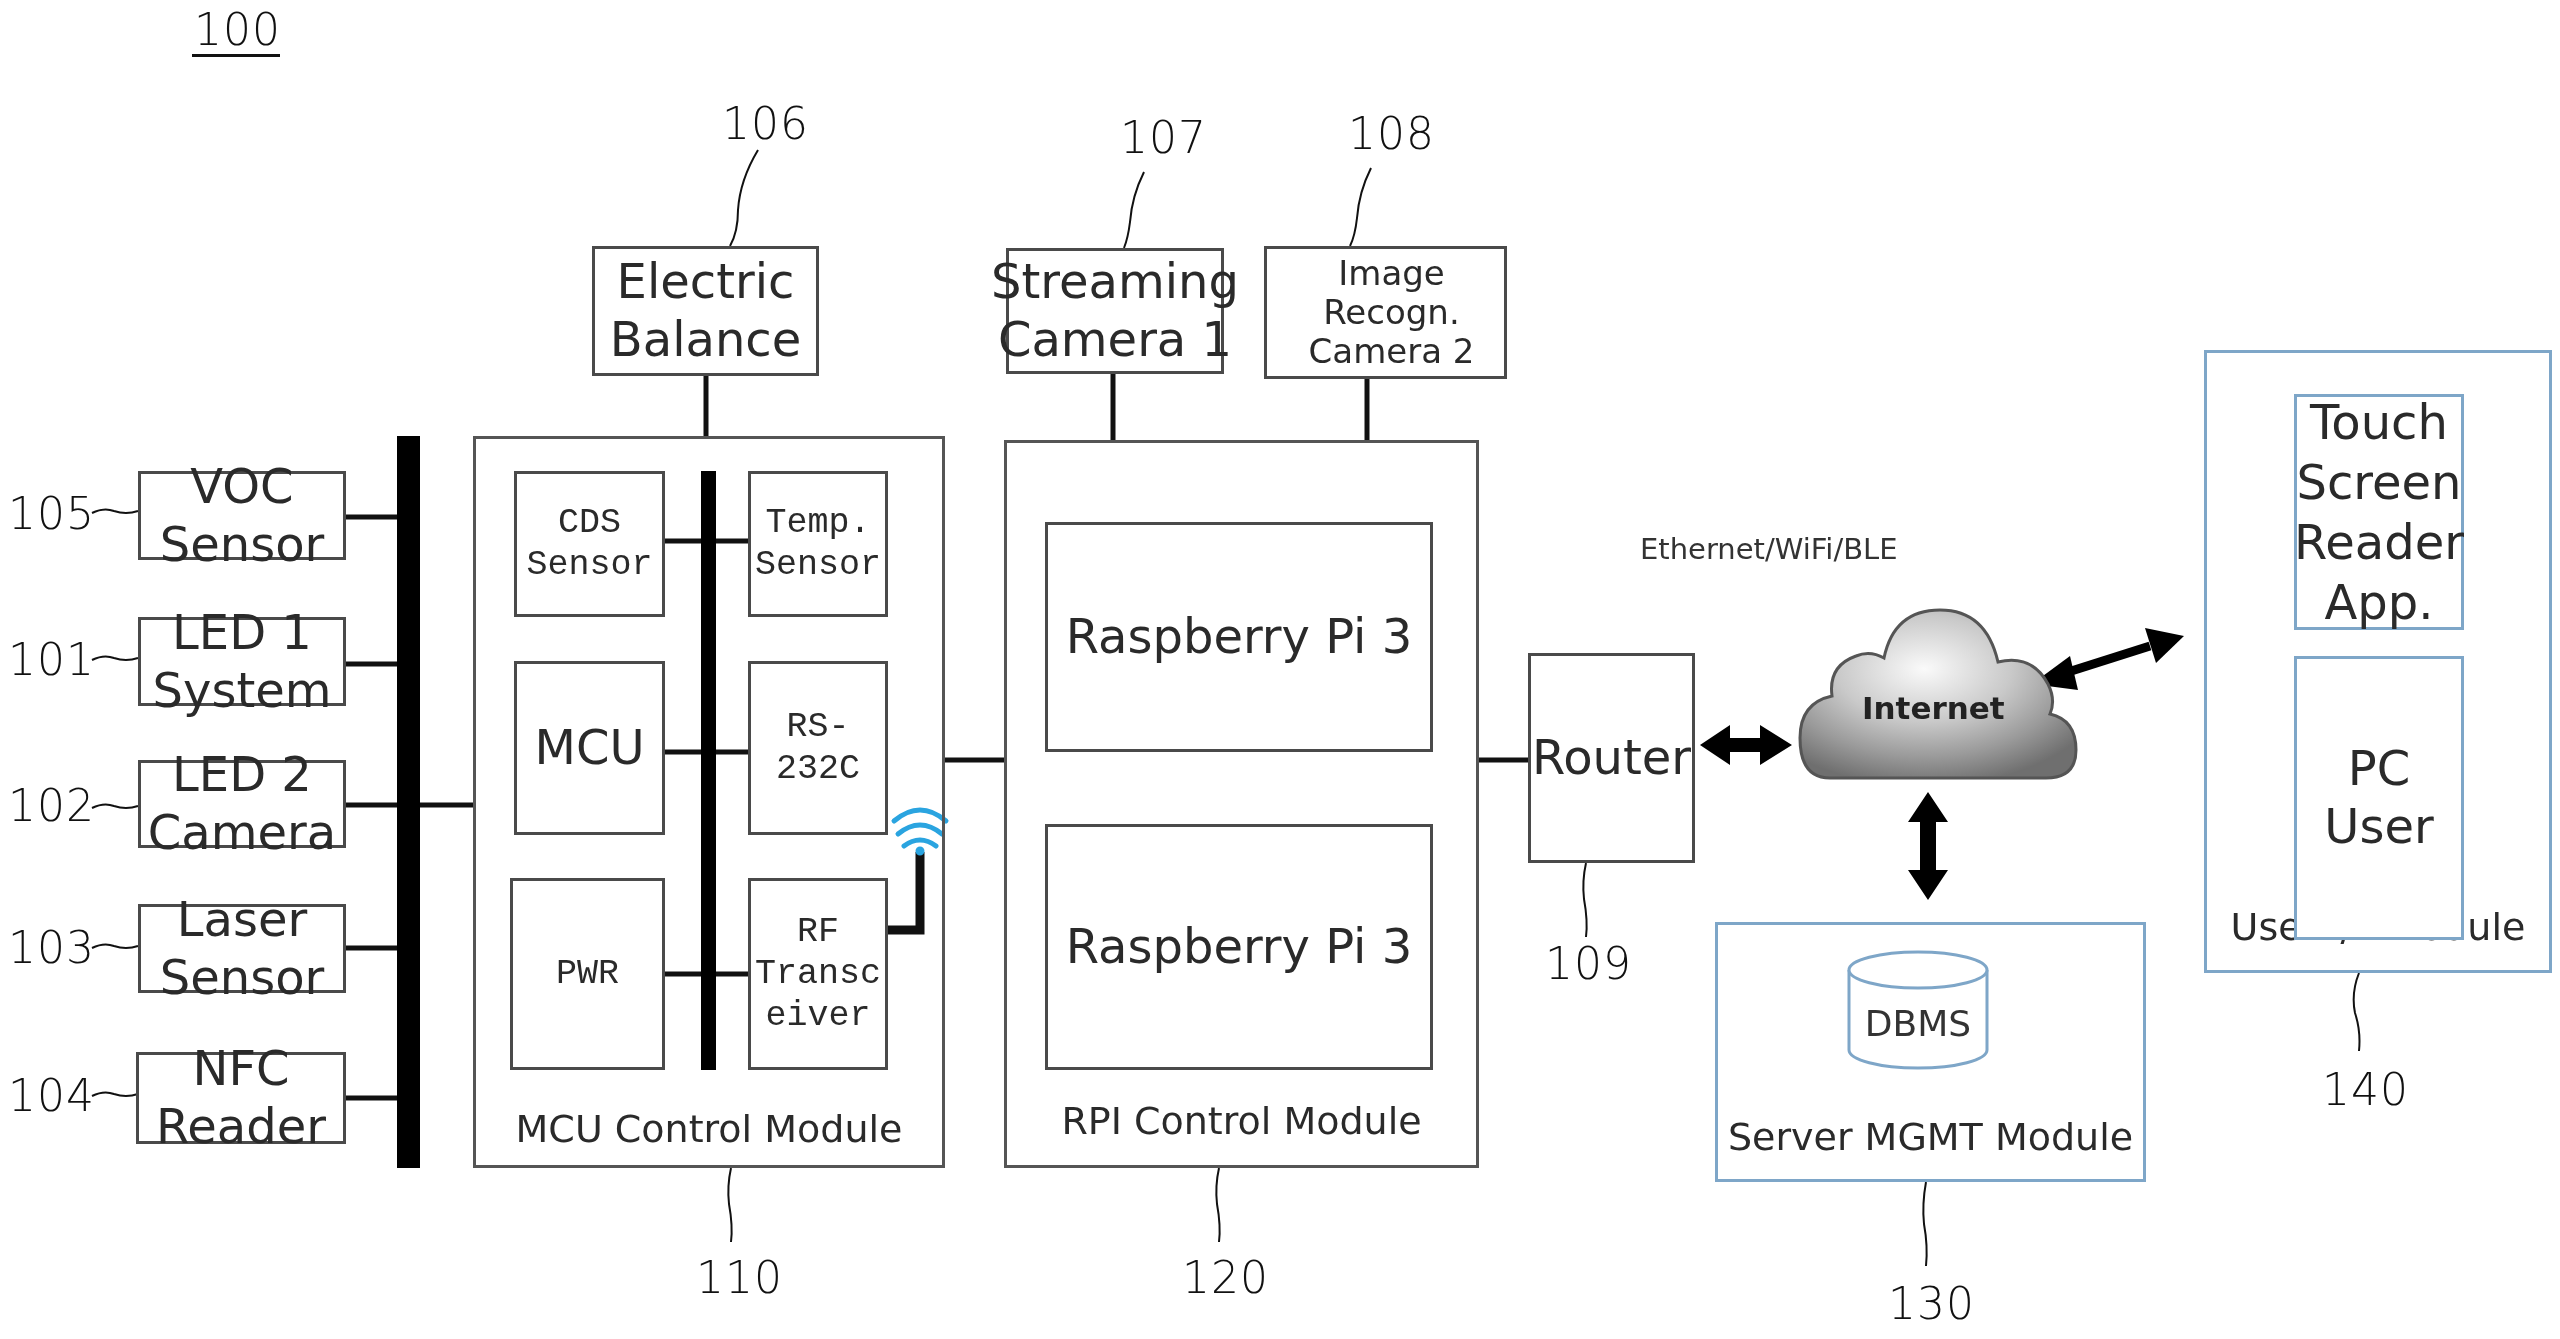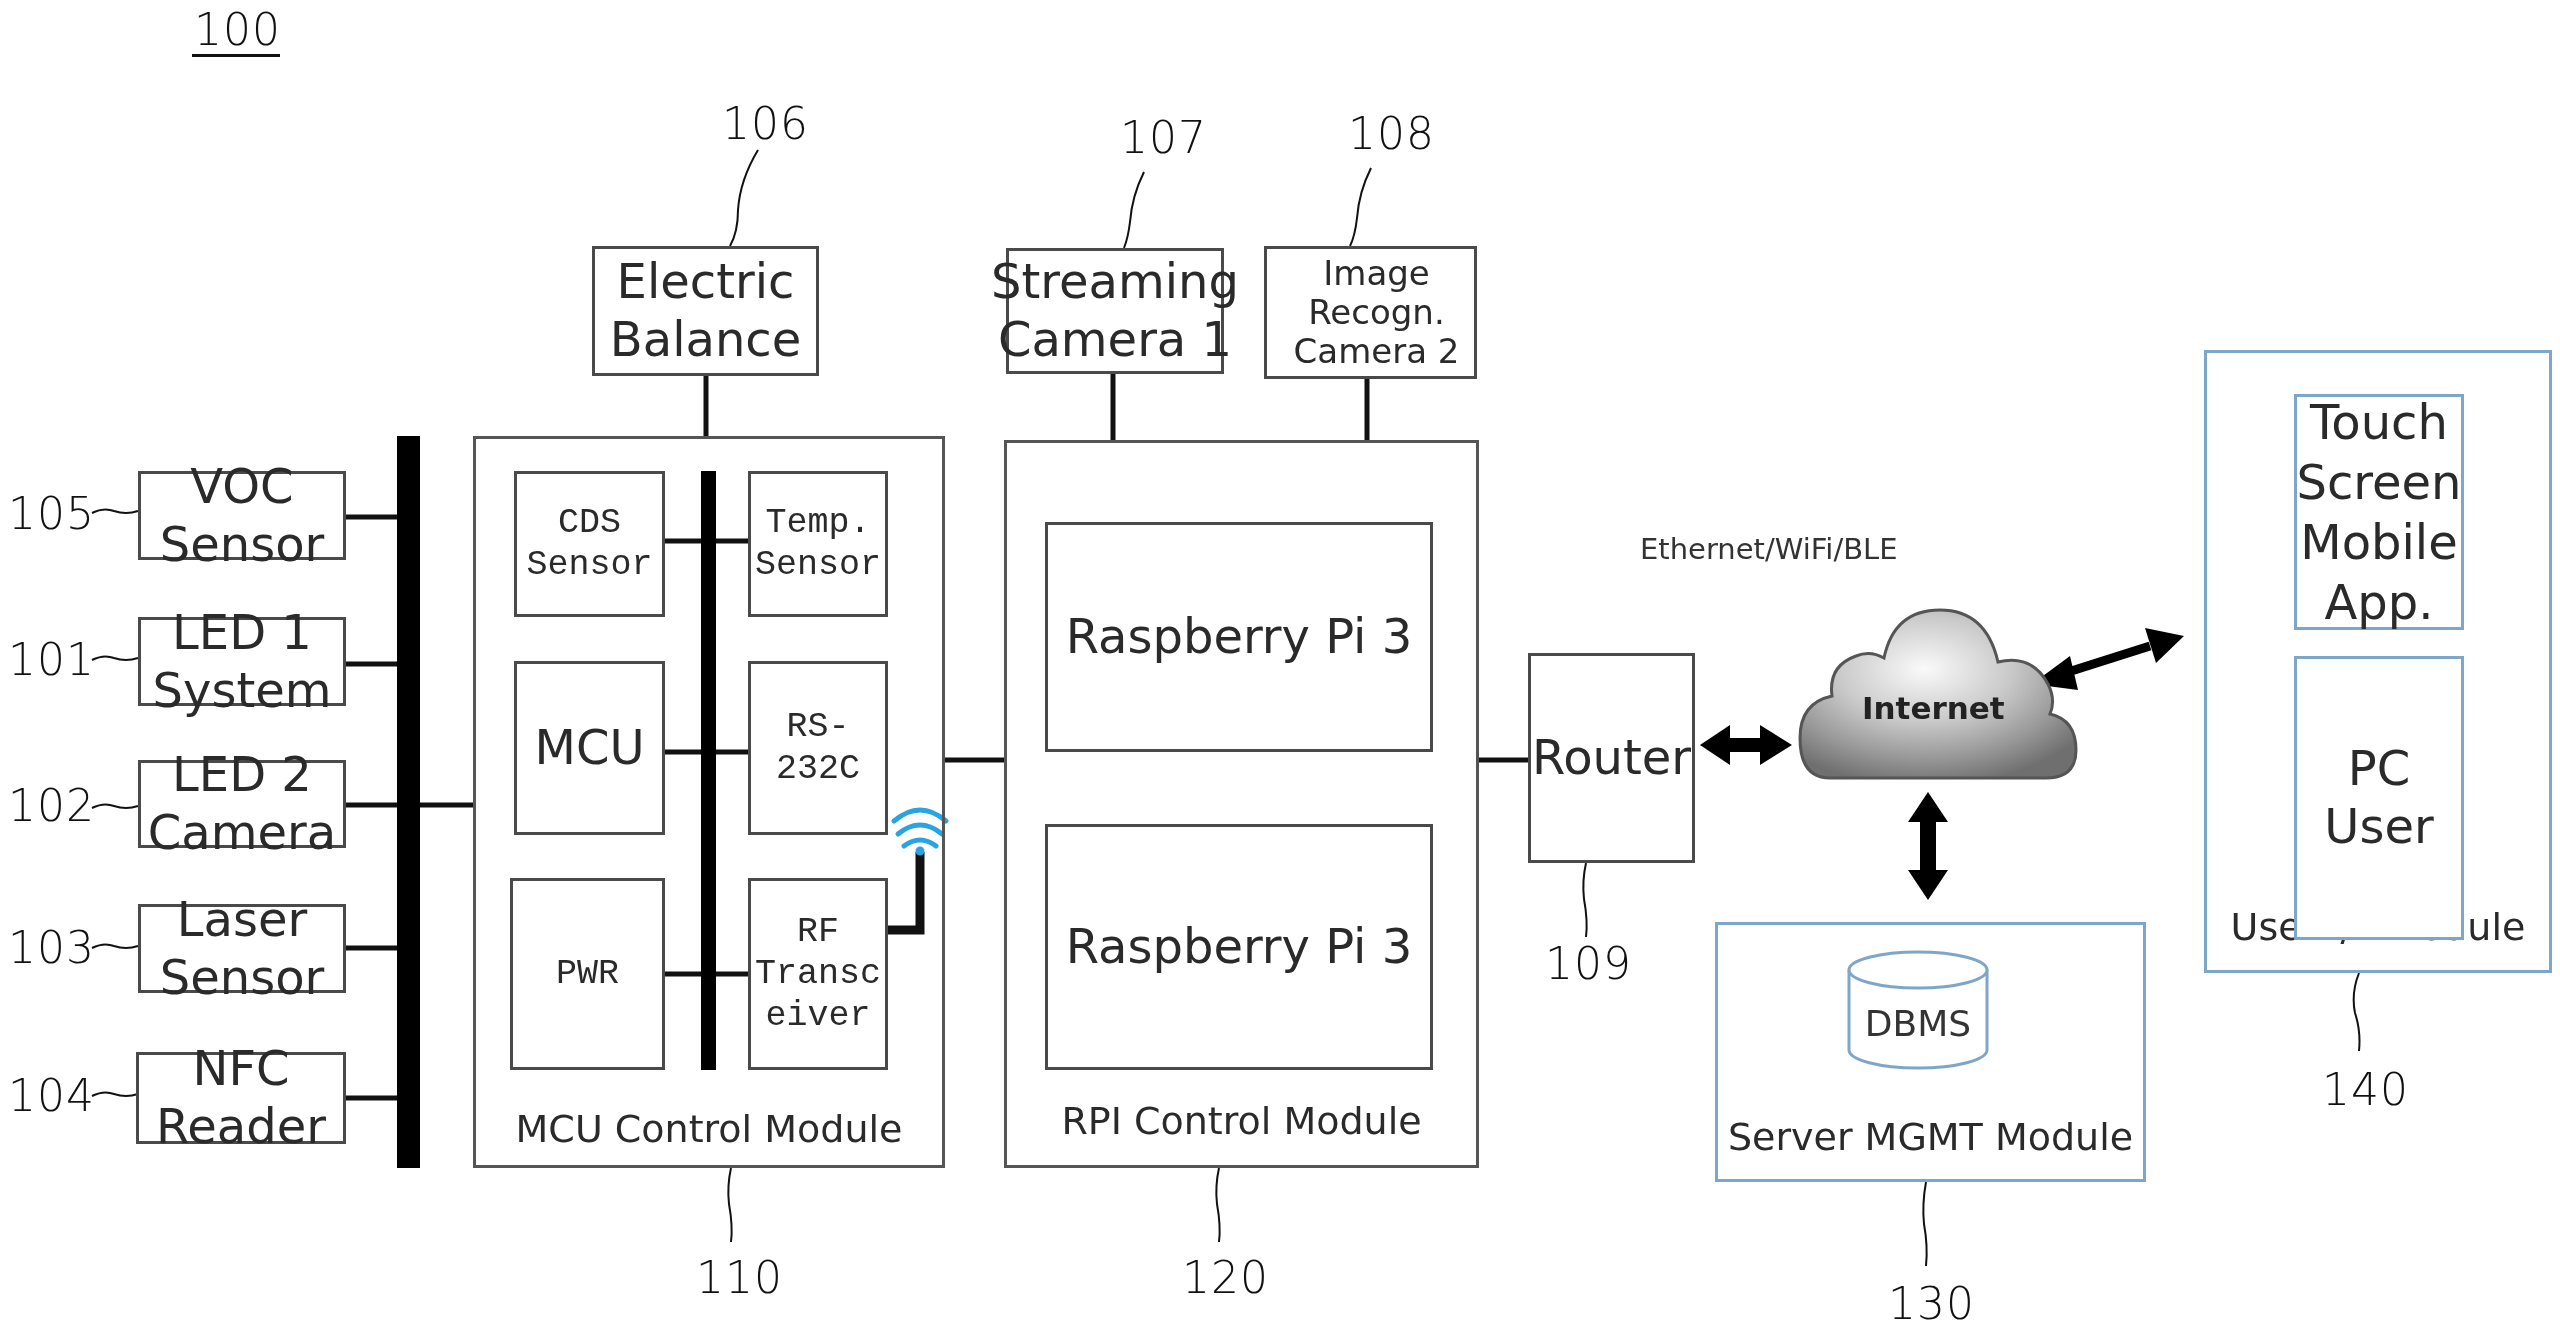--- a/index.html
+++ b/index.html
@@ -145,21 +145,21 @@
 <div class="box small" style="left:510px;top:878px;width:155px;height:192px;">PWR</div>
 <div class="box small" style="left:748px;top:878px;width:140px;height:192px;">RF
 Transc
 eiver</div>
 <div class="ref" style="left:696px;top:1252px;">110</div>
 
 <div class="ref" style="left:1120px;top:112px;">107</div>
 <div class="box" style="left:1006px;top:248px;width:218px;height:126px;">Streaming
 Camera 1</div>
 <div class="ref" style="left:1348px;top:108px;">108</div>
-<div class="box" style="left:1264px;top:246px;width:213px;height:133px;font-size:34px;line-height:1.15;padding-left:12px;">Image
+<div class="box" style="left:1264px;top:246px;width:243px;height:133px;font-size:34px;line-height:1.15;padding-left:12px;">Image
 Recogn.
 Camera 2</div>
 
 <div class="module" style="left:1004px;top:440px;width:475px;height:728px;">
   <div class="mod-label" style="top:656px;">RPI Control Module</div>
 </div>
 <div class="box" style="left:1045px;top:522px;width:388px;height:230px;">Raspberry Pi 3</div>
 <div class="box" style="left:1045px;top:824px;width:388px;height:246px;">Raspberry Pi 3</div>
 <div class="ref" style="left:1182px;top:1252px;">120</div>
 
@@ -173,17 +173,17 @@
   <div class="mod-label" style="top:190px;">Server MGMT Module</div>
 </div>
 <div class="abs" style="left:1849px;top:1003px;width:138px;text-align:center;font-size:36px;color:#333;">DBMS</div>
 <div class="ref" style="left:1888px;top:1278px;">130</div>
 
 <div class="module blue" style="left:2204px;top:350px;width:348px;height:623px;">
   <div class="mod-label" style="top:552px;">User I/F Module</div>
 </div>
 <div class="box blue" style="left:2294px;top:394px;width:170px;height:236px;line-height:1.25;">Touch
 Screen
-Mobile
+Reader
 App.</div>
 <div class="box blue" style="left:2294px;top:656px;width:170px;height:284px;">PC
 User</div>
 <div class="ref" style="left:2322px;top:1064px;">140</div>
 
 </body></html>

